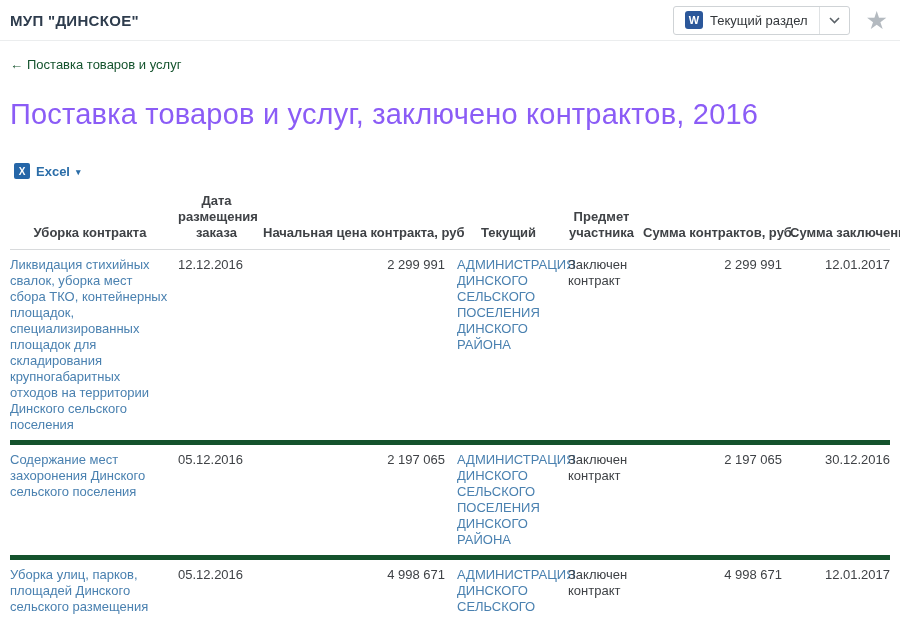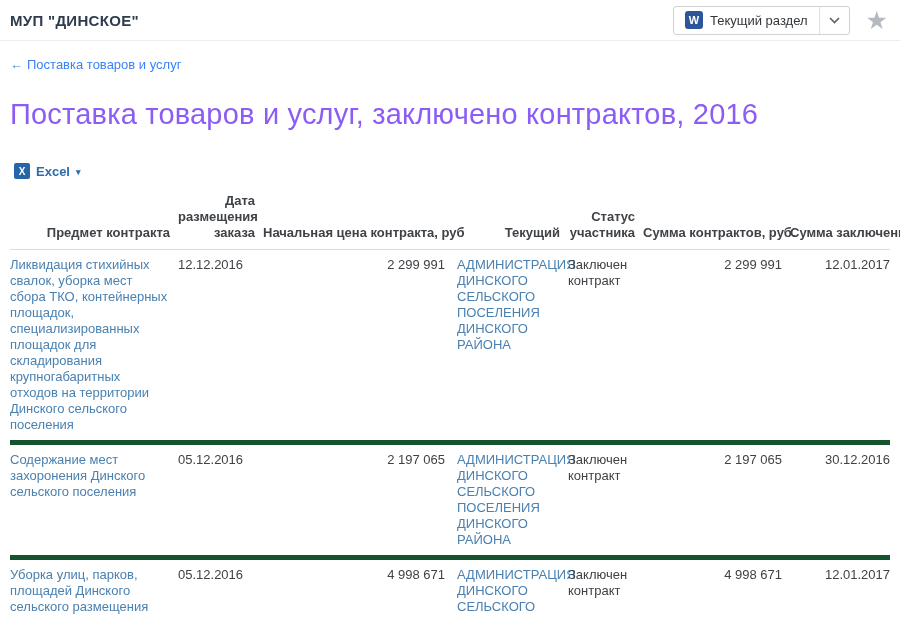--- a/index.html
+++ b/index.html
@@ -24,21 +24,21 @@
     display: flex; align-items: center; justify-content: center;
   }
   .section-btn-caret {
     display: flex; align-items: center; justify-content: center;
     width: 30px; border-left: 1px solid #dfe2e4; color: #5b6268;
   }
   .star-btn { font-size: 25px; color: #b4bac0; line-height: 1; cursor: pointer; }
 
   
   .breadcrumb { padding: 16px 10px 0 10px; font-size: 13px; }
-  .back-link { color: #3b82f6; cursor: pointer; }
+  .back-link { color: #14532d; cursor: pointer; }
   .back-link .arrow { margin-right: 4px; }
 
   
   .page-title {
     padding: 26px 10px 0 10px; font-size: 29px; font-weight: 400;
     color: #8b5cf6; letter-spacing: .2px;
   }
 
   
   .excel-btn {
@@ -53,21 +53,21 @@
   }
   .excel-caret { font-size: 9px; margin-top: 2px; }
 
   
   table.contracts {
     width: 880px; margin: 14px 10px 0 10px;
     border-collapse: collapse; table-layout: fixed;
     font-size: 13px; line-height: 16px;
   }
   .contracts th {
-    text-align: right; vertical-align: bottom; font-weight: bold; color: #3f4246;
+    text-align: center; vertical-align: bottom; font-weight: bold; color: #3f4246;
     padding: 0 8px 8px 0; border-bottom: 1px solid #d8dadc;
   }
   .contracts td {
     vertical-align: top; padding: 7px 8px 7px 0;
     border-bottom: 5px solid #14532d;
   }
   .contracts th.num, .contracts td.num { text-align: right; white-space: nowrap; }
   .contracts th.last, .contracts td.last { padding-right: 0; }
   .contracts td.price { padding-right: 12px; }
   .contracts th.price { padding-right: 12px; }
@@ -121,25 +121,25 @@
     <col style="width:168px">
       <col style="width:85px">
       <col style="width:194px">
     <col style="width:111px">
       <col style="width:75px">
       <col style="width:147px">
     <col style="width:100px">
   </colgroup>
   <thead>
     <tr>
-      <th>Предмет контракта</th>
+      <th>Уборка контракта</th>
       <th>Дата размещения заказа</th>
       <th class="num price">Начальная цена контракта, руб</th>
       <th>Текущий</th>
-      <th>Статус участника</th>
+      <th>Предмет участника</th>
       <th class="num">Сумма контрактов, руб.</th>
       <th class="num last">Сумма заключения</th>
     </tr>
   </thead>
   <tbody>
     <tr>
       <td><span class="cell-link">Ликвидация стихийных свалок, уборка мест сбора ТКО, контейнерных площадок, специализированных площадок для складирования крупногабаритных отходов на территории Динского сельского поселения</span></td>
       <td class="nowrap">12.12.2016</td>
       <td class="num price">2 299 991</td>
       <td><span class="cell-link">АДМИНИСТРАЦИЯ ДИНСКОГО СЕЛЬСКОГО ПОСЕЛЕНИЯ ДИНСКОГО РАЙОНА</span></td>

